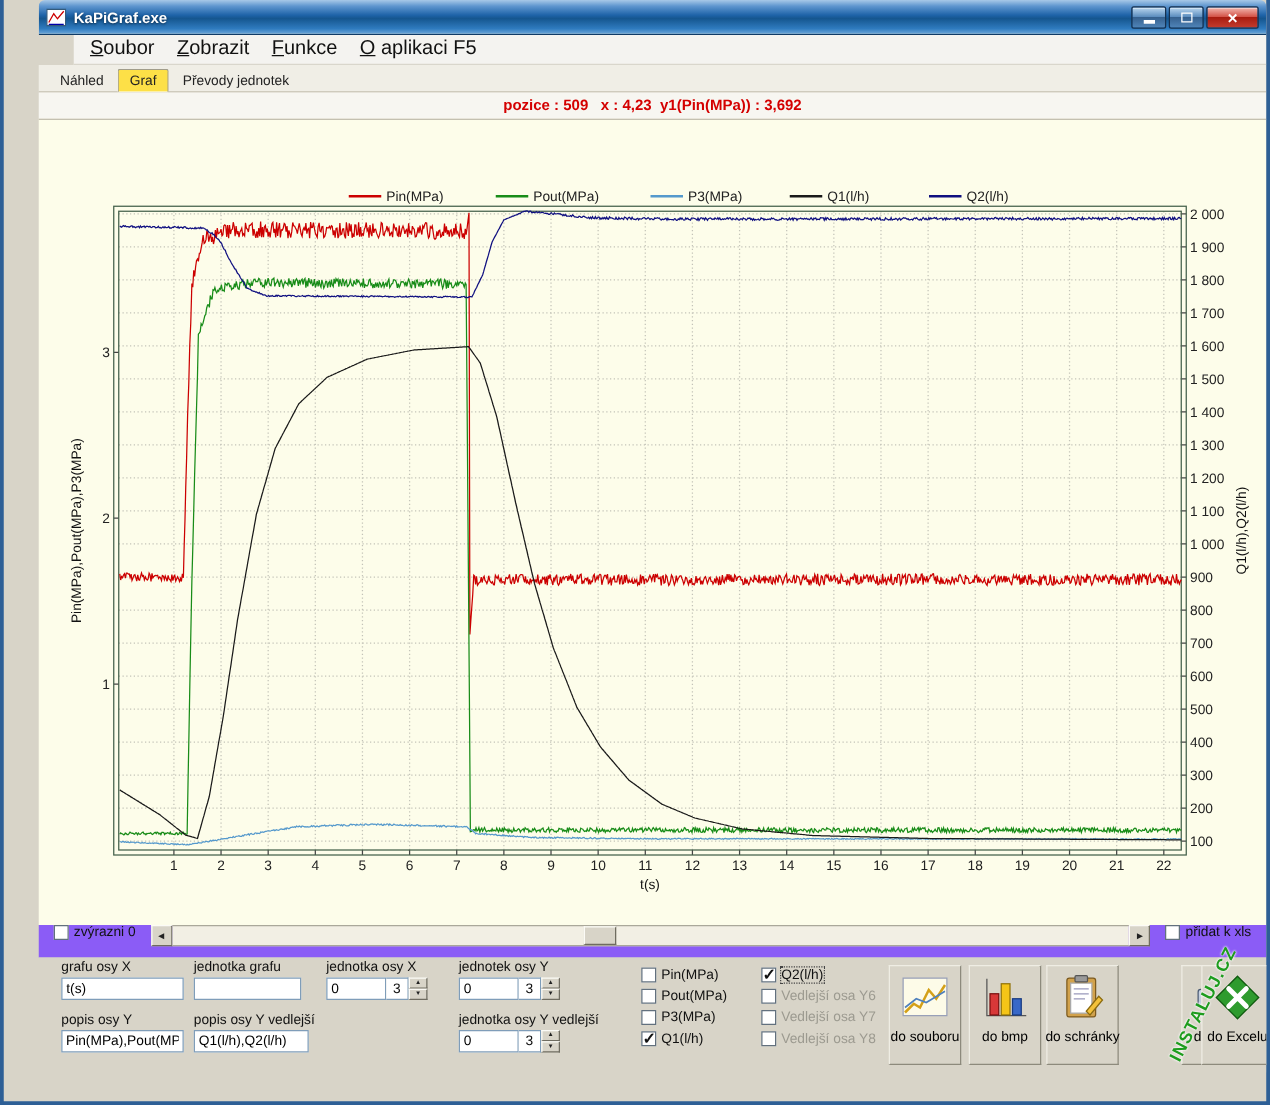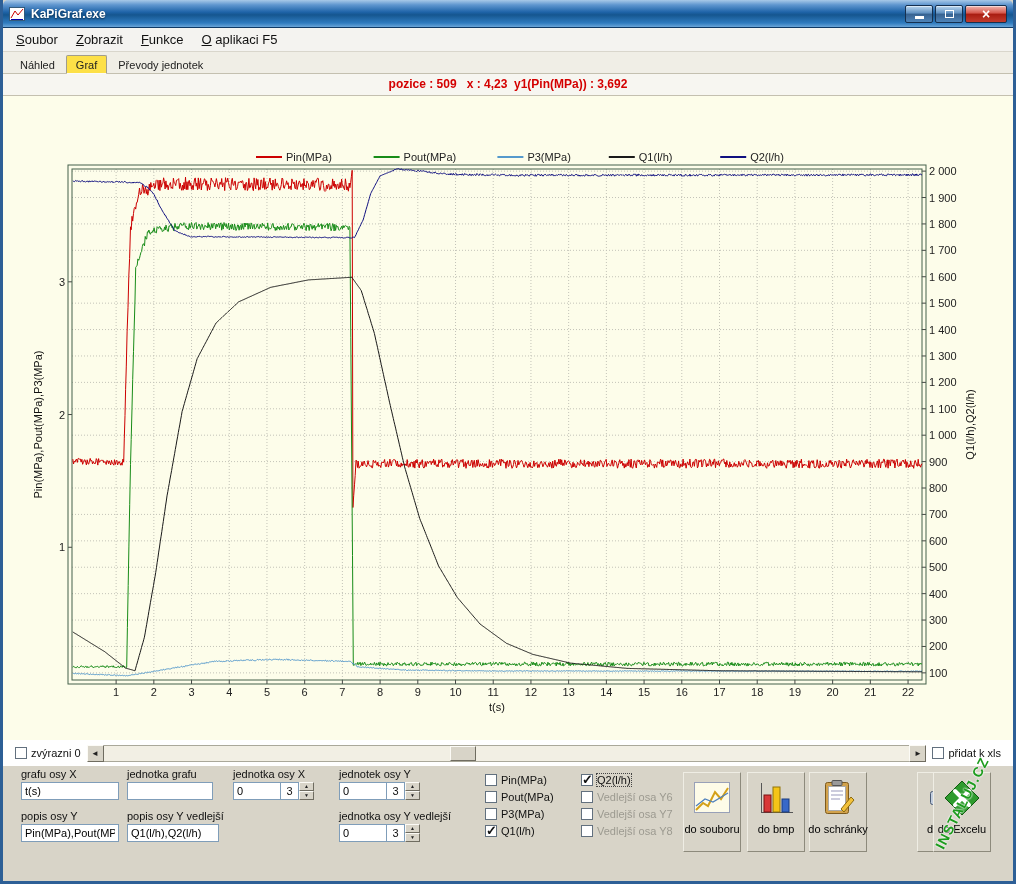--- a/index.html
+++ b/index.html
@@ -2,55 +2,55 @@
 <html><head>
 <meta charset="utf-8">
 <style>
   html,body{margin:0;padding:0;background:#9db4cc;}
   *{box-sizing:border-box;}
   .window{
     width:1016px;height:884px;position:relative;overflow:hidden;
     background:#d8d4c8;
     border:3px solid #2d5f96;border-top:none;
     font-family:"Liberation Sans",sans-serif;font-size:11px;color:#111;
-    display:flex;flex-direction:column;
+    display:flex;flex-direction:column;padding-left:28px;
   }
   
   .titlebar{
     height:28px;flex:0 0 28px;display:flex;align-items:center;padding:0 6px;
     background:linear-gradient(to bottom,#a8c9e8 0%,#5f96cf 18%,#1e63a8 45%,#15568f 55%,#2f7bbf 85%,#6aa5d8 100%);
     border-bottom:1px solid #0f3a66;border-radius:5px 5px 0 0;
   }
   .app-icon{width:16px;height:16px;display:inline-block;}
   .title-text{color:#fff;font-weight:bold;font-size:12px;margin-left:6px;flex:1;text-shadow:0 1px 2px #0a2a4a;}
   .winbtns{display:flex;align-items:center;}
   .wbtn{width:28px;height:18px;display:flex;align-items:center;justify-content:center;
     background:linear-gradient(#bcd8f0,#5e8fc0 45%,#36618f 50%,#4f84b8);
     border:1px solid #16304f;border-radius:2px;margin-left:2px;box-shadow:inset 0 1px 0 rgba(255,255,255,.5);cursor:default;}
   .wbtn.close{width:42px;background:linear-gradient(#f2b8b0,#d4554a 45%,#a81c10 50%,#c23c2e);}
   .g-min{width:9px;height:3px;background:#fff;margin-top:7px;}
   .g-max{width:9px;height:8px;border:1px solid #fff;}
   .g-x{color:#fff;font-weight:bold;font-size:14px;line-height:1;}
   
-  .menubar{height:24px;flex:0 0 24px;background:#f4f3f0;border-bottom:1px solid #d9d6cc;display:flex;align-items:center;padding-left:4px;font-size:13px;}
+  .menubar{height:24px;flex:0 0 24px;background:#f4f3f0;border-bottom:1px solid #d9d6cc;display:flex;align-items:flex-end;padding-left:4px;font-size:16px;margin-left:28px;}
   .menu-item{padding:3px 9px;cursor:default;}
   .menu-item u{text-decoration:underline;}
   
   .tabbar{height:22px;flex:0 0 22px;background:#f0eee6;border-bottom:1px solid #c4c0b0;display:flex;align-items:flex-end;padding-left:8px;}
   .tab{padding:3px 9px 2px;margin-right:2px;color:#222;}
   .tab.active{background:#fde047;border:1px solid #a19d8b;border-bottom-color:#fcfbf6;border-radius:2px 2px 0 0;position:relative;top:1px;}
   
   .readout{height:21px;flex:0 0 21px;background:#f7f6f1;text-align:center;color:#d40000;font-weight:bold;font-size:12px;line-height:21px;white-space:pre;}
   
   .chartpanel{height:645px;flex:0 0 645px;background:#fdfdea;border-top:1px solid #c4c0b0;}
   .chartpanel svg{display:block;margin:0 auto;}
   .tick{font:11px "Liberation Sans",sans-serif;fill:#222;}
   .axis-title{font:11px "Liberation Sans",sans-serif;fill:#111;}
   
-  .scrollrow{height:26px;flex:0 0 26px;display:flex;align-items:center;padding:0 12px;gap:6px;background:#ffffff;}
+  .scrollrow{height:26px;flex:0 0 26px;display:flex;align-items:flex-start;padding:0 12px;gap:12px;background:#8b5cf6;}
   .scrollbar{flex:1;height:17px;display:flex;}
   .sb-btn{width:17px;height:17px;background:#d8d4c8;border:1px solid;border-color:#fcfbf6 #6f6c60 #6f6c60 #fcfbf6;font-size:8px;line-height:15px;text-align:center;color:#222;}
   .sb-track{flex:1;position:relative;background:#f2efe4;border-top:1px solid #aaa89a;border-bottom:1px solid #aaa89a;}
   .sb-thumb{position:absolute;left:43%;top:0;width:26px;height:15px;background:#d8d4c8;border:1px solid;border-color:#fcfbf6 #6f6c60 #6f6c60 #fcfbf6;}
   
   .cb{display:flex;align-items:center;gap:4px;cursor:default;}
   .cb-box{width:12px;height:12px;background:#fff;border:1px solid #62707e;position:relative;flex:0 0 12px;}
   .cb.checked .cb-box::after{content:"\2713";position:absolute;left:0;top:-3px;font-size:13px;font-weight:bold;color:#111;}
   .cb.disabled .cb-label{color:#9c9a90;}
   .cb.focused .cb-label{outline:1px dotted #444;}

